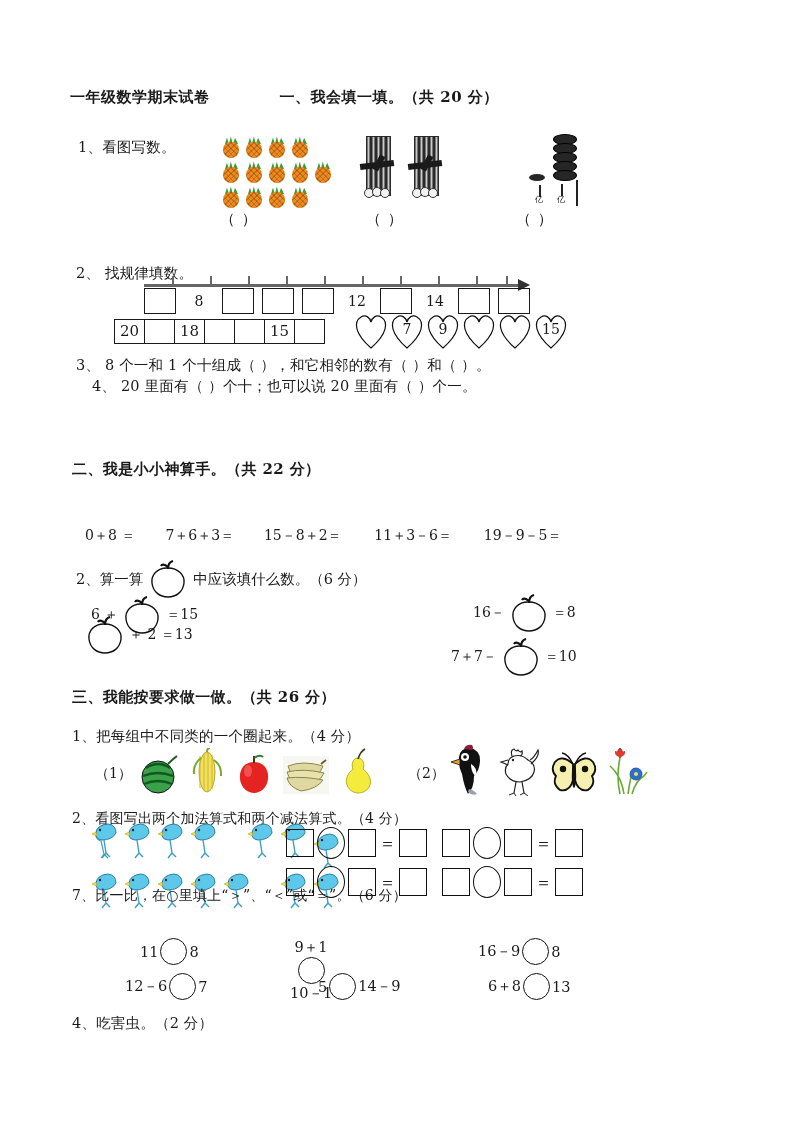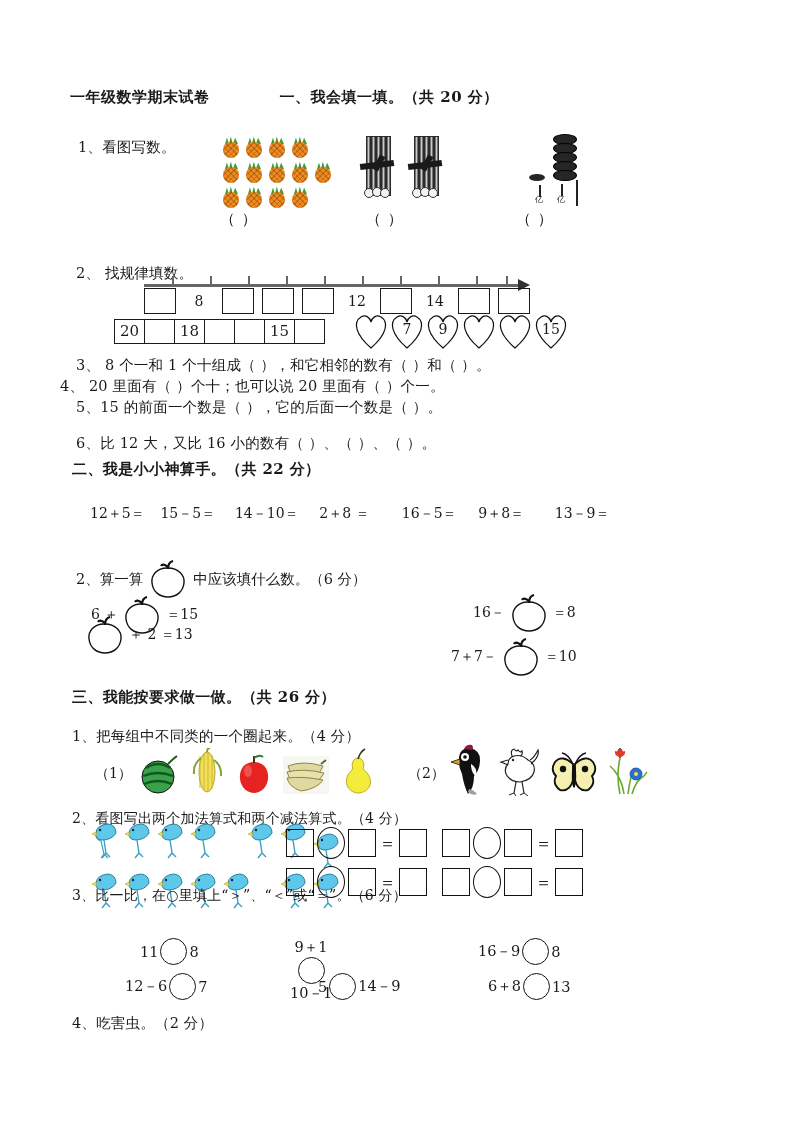--- a/index.html
+++ b/index.html
@@ -392,34 +392,30 @@
     </div>
     <div class="heart">
       <svg width="40" height="38" viewBox="0 0 40 38">
           <path d="M20 36 C 4 22, 2 10, 10 5 C 15 2, 19 6, 20 10 C 21 6, 25 2, 30 5 C 38 10, 36 22, 20 36 Z" fill="none" stroke="#111" stroke-width="1.2"></path>
         </svg>
       <span>15</span>
     </div>
   </div>
 
   <div class="q-line" style="left:76px; top:356px;">3、 8 个一和 1 个十组成（        ），和它相邻的数有（      ）和（      ）。</div>
-  <div class="q-line" style="left:60px; top:377px;">4、 20 里面有（        ）个十；也可以说 20 里面有（      ）个一。</div>
-  <div class="q-line" style="left:76px; top:398px;">5、15 的前面一个数是（       ），它的后面一个数是（        ）。</div>
-  <div class="q-line" style="left:76px; top:434px;">6、比 12 大，又比 16 小的数有（      ）、（       ）、（       ）。</div>
+  <div class="q-line" style="left:92px; top:377px;">4、 20 里面有（        ）个十；也可以说 20 里面有（      ）个一。</div>
 
   <div class="sec-head" style="left:72px; top:460px;">二、我是小小神算手。（共 22 分）</div>
 
-  <div class="calc-row" style="left:90px; top:505px;">
-    <span class="it" style="width:66px">12＋5＝</span>
-    <span class="it" style="width:70px">15－5＝</span>
-    <span class="it" style="width:80px">14－10＝</span>
-    <span class="it" style="width:78px">2＋8 ＝</span>
-    <span class="it" style="width:72px">16－5＝</span>
-    <span class="it" style="width:72px">9＋8＝</span>
-    <span class="it">13－9＝</span>
+  <div class="calc-row" style="left:85px; top:527px;">
+    <span class="it" style="width:76px">0＋8 ＝</span>
+    <span class="it" style="width:94px">7＋6＋3＝</span>
+    <span class="it" style="width:106px">15－8＋2＝</span>
+    <span class="it" style="width:105px">11＋3－6＝</span>
+    <span class="it">19－9－5＝</span>
   </div>
 
   <div style="position:absolute; left:76px; top:560px; display:flex; align-items:center; font-size:14.5px;">
     <span>2、算一算</span>
     <span class="apple" style="margin:0 4px;">
       <svg width="42" height="38" viewBox="0 0 42 38">
         <path d="M20 8 C 10 8, 4 15, 5 23 C 6 32, 13 37, 21 37 C 29 37, 36 32, 37 23 C 38 15, 31 8, 21 8 Z" fill="none" stroke="#111" stroke-width="1.4"></path>
         <path d="M21 9 C 21 5, 22 2, 26 1" fill="none" stroke="#111" stroke-width="2.2"></path>
         <path d="M21 7 C 17 4, 15 4, 14 6" fill="none" stroke="#111" stroke-width="2.2"></path>
       </svg>
@@ -684,21 +680,21 @@
     <div class="sq"></div>
   </div>
   <div class="boxeq" style="left:442px; top:866px;">
     <div class="sq"></div>
     <div class="ci"></div>
     <div class="sq"></div>
     <span class="eqs">＝</span>
     <div class="sq"></div>
   </div>
 
-  <div class="q-line q-small" style="left:72px; top:887px;">3、比一比，在○里填上“＞”、“＜”或“＝”。（6 分）</div>
+  <div class="q-line q-small" style="left:72px; top:887px;">7、比一比，在○里填上“＞”、“＜”或“＝”。（6 分）</div>
 
   <div class="cmp" style="left:140px; top:938px;">
     <span>11</span>
     <span class="circ"></span>
     <span>8</span>
   </div>
   <div class="cmp" style="left:290px; top:938px;flex-direction:column;">
     <span>9＋1</span>
     <span class="circ"></span>
     <span>10－1</span>

